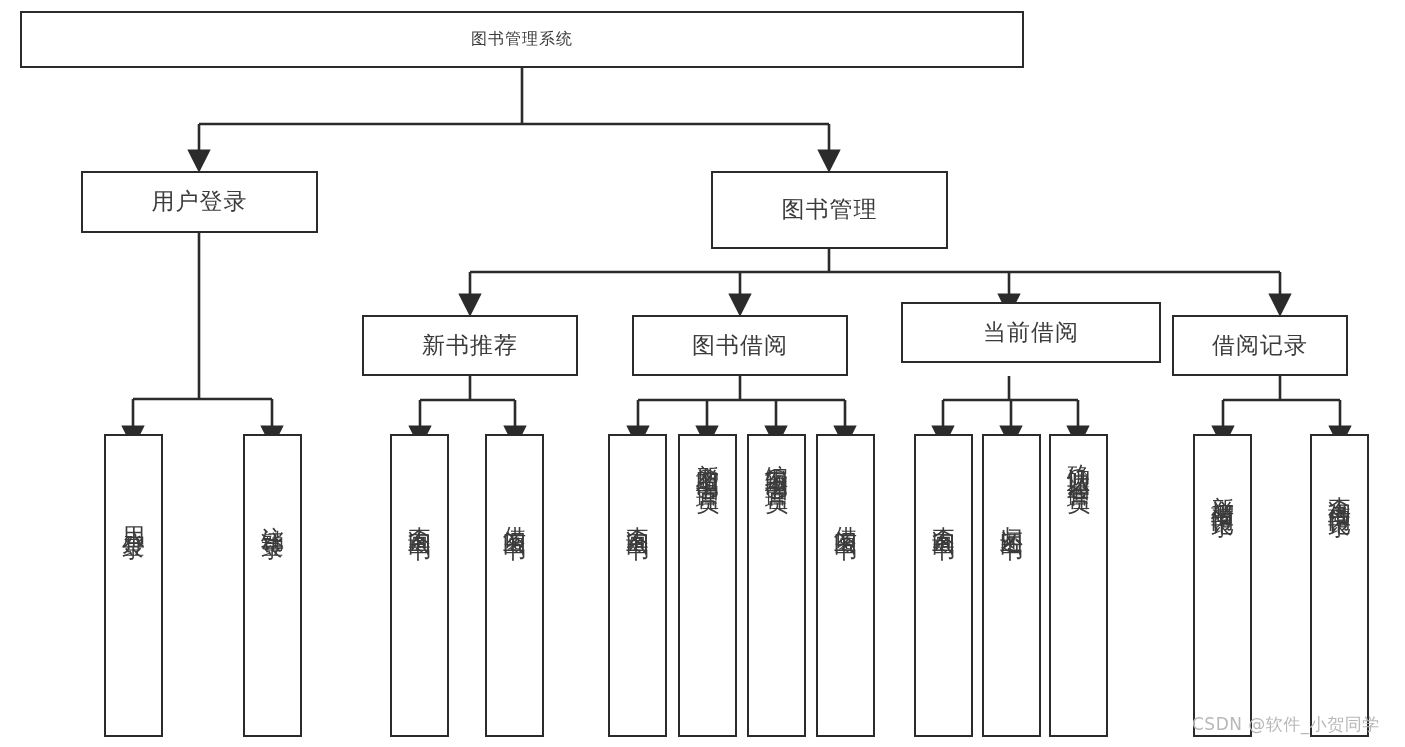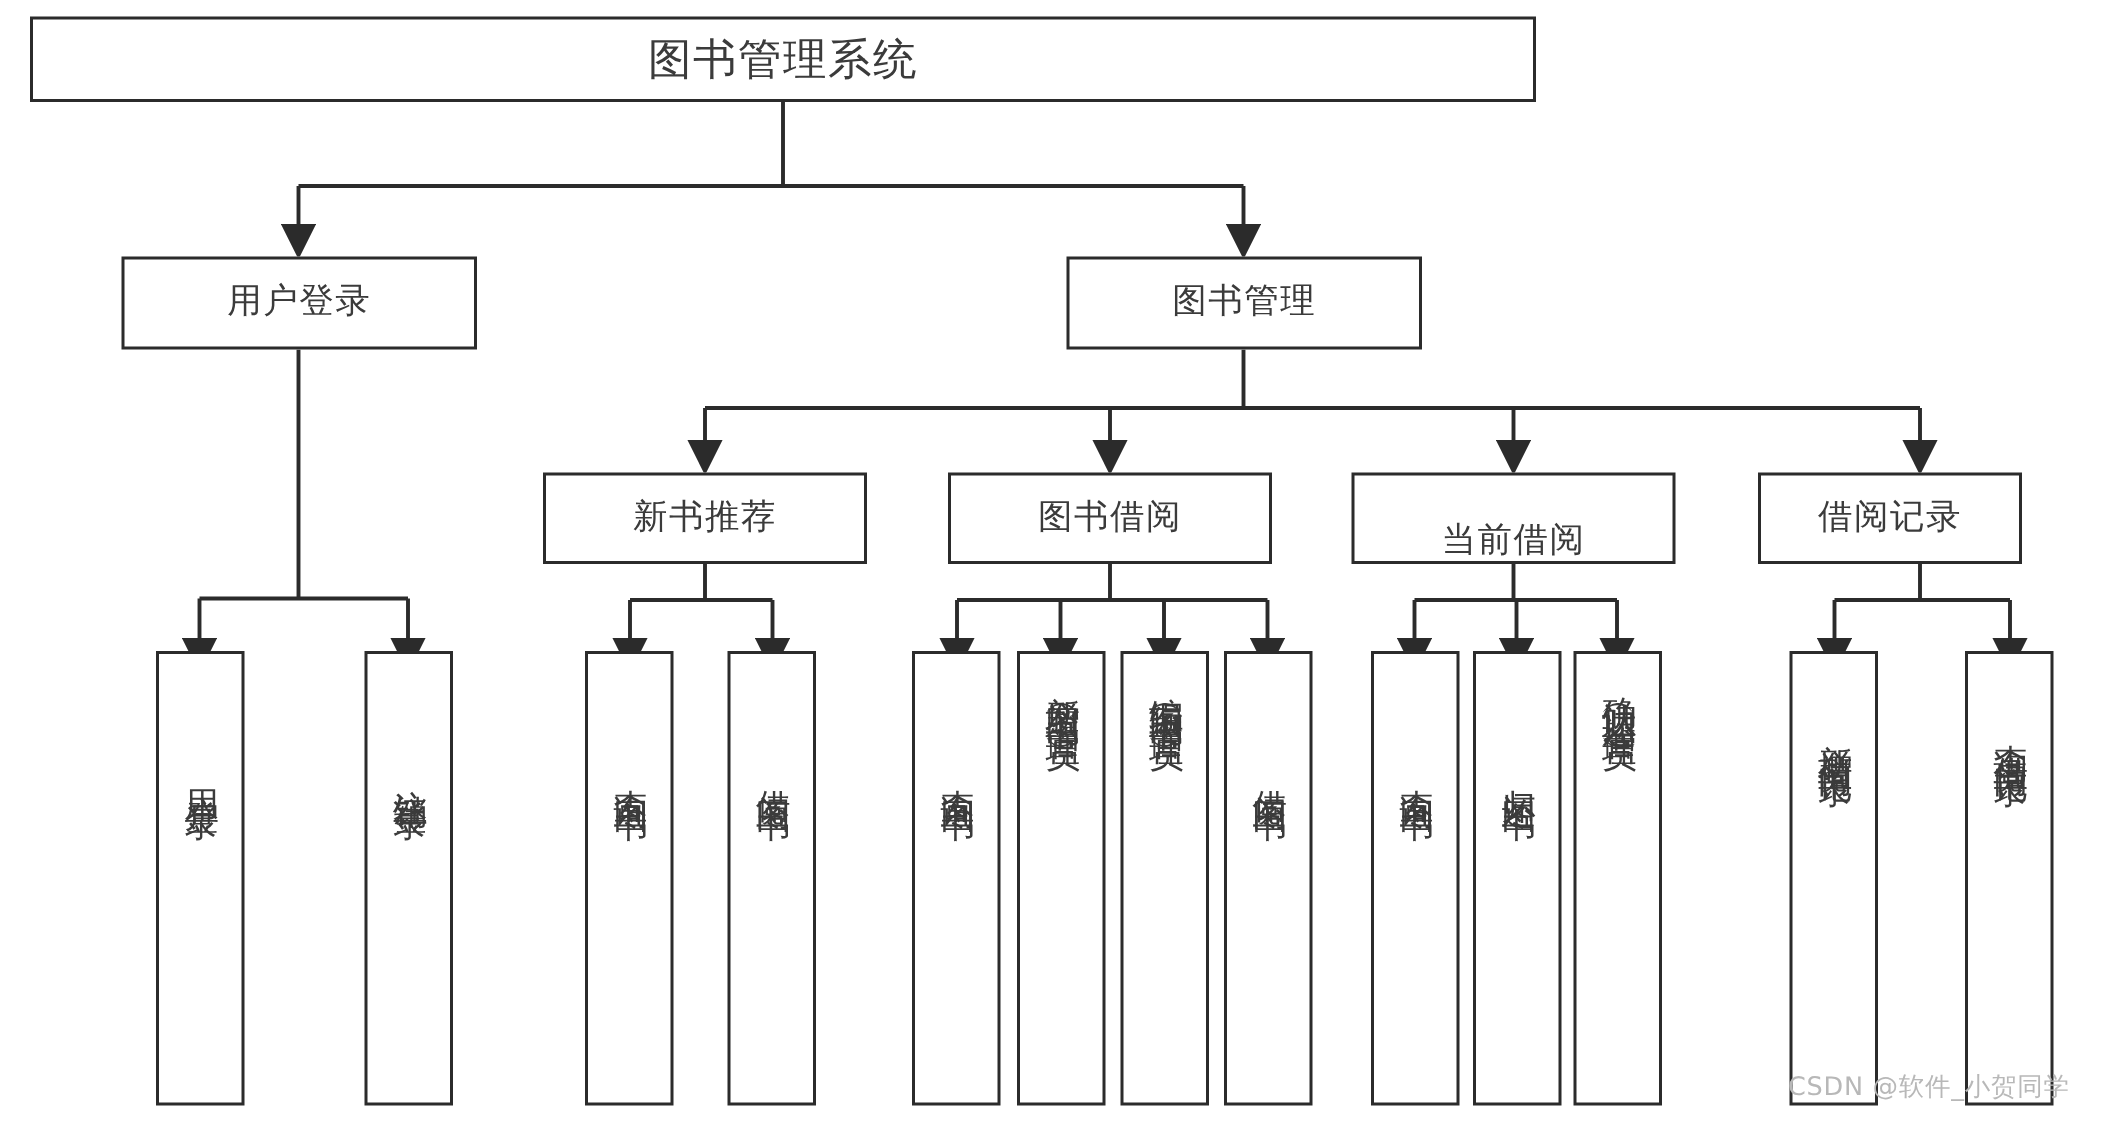--- a/index.html
+++ b/index.html
@@ -40,21 +40,21 @@
     color: #3b3b3b;
     line-height: 1.18;
     white-space: pre;
   }
   
   .node.horiz .label {
     font-size: 23px;
     letter-spacing: 1px;
   }
   .node.root .label {
-    font-size: 29px;
+    font-size: 16px;
   }
   
   .node.vert {
     align-items: flex-start;
     justify-content: center;
     padding-top: 6px;
   }
   .node.vert .label {
     writing-mode: vertical-rl;
     text-orientation: upright;
@@ -127,33 +127,33 @@
   </svg>
 
   <div class="node horiz root" style="left:20px; top:11px; width:1004px; height:57px;">
     <span class="label">图书管理系统</span>
   </div>
 
   <div class="node horiz" style="left:81px; top:171px; width:237px; height:62px;">
     <span class="label">用户登录</span>
   </div>
 
-  <div class="node horiz" style="left:711px; top:171px; width:237px; height:62px;">
+  <div class="node horiz" style="left:711px; top:171px; width:237px; height:78px;">
     <span class="label">图书管理</span>
   </div>
 
   <div class="node horiz" style="left:632px; top:315px; width:216px; height:61px;">
     <span class="label">图书借阅</span>
   </div>
 
   <div class="node horiz" style="left:362px; top:315px; width:216px; height:61px;">
     <span class="label">新书推荐</span>
   </div>
 
-  <div class="node horiz" style="left:901px; top:315px; width:216px; height:61px;align-items:flex-end;">
+  <div class="node horiz" style="left:901px; top:302px; width:260px; height:61px;">
     <span class="label">当前借阅</span>
   </div>
 
   <div class="node horiz" style="left:1172px; top:315px; width:176px; height:61px;">
     <span class="label">借阅记录</span>
   </div>
 
   <div class="node vert" style="left:104px; top:434px; width:59px; height:303px; padding-top:72px;">
     <span class="label">用户登录</span>
   </div>

